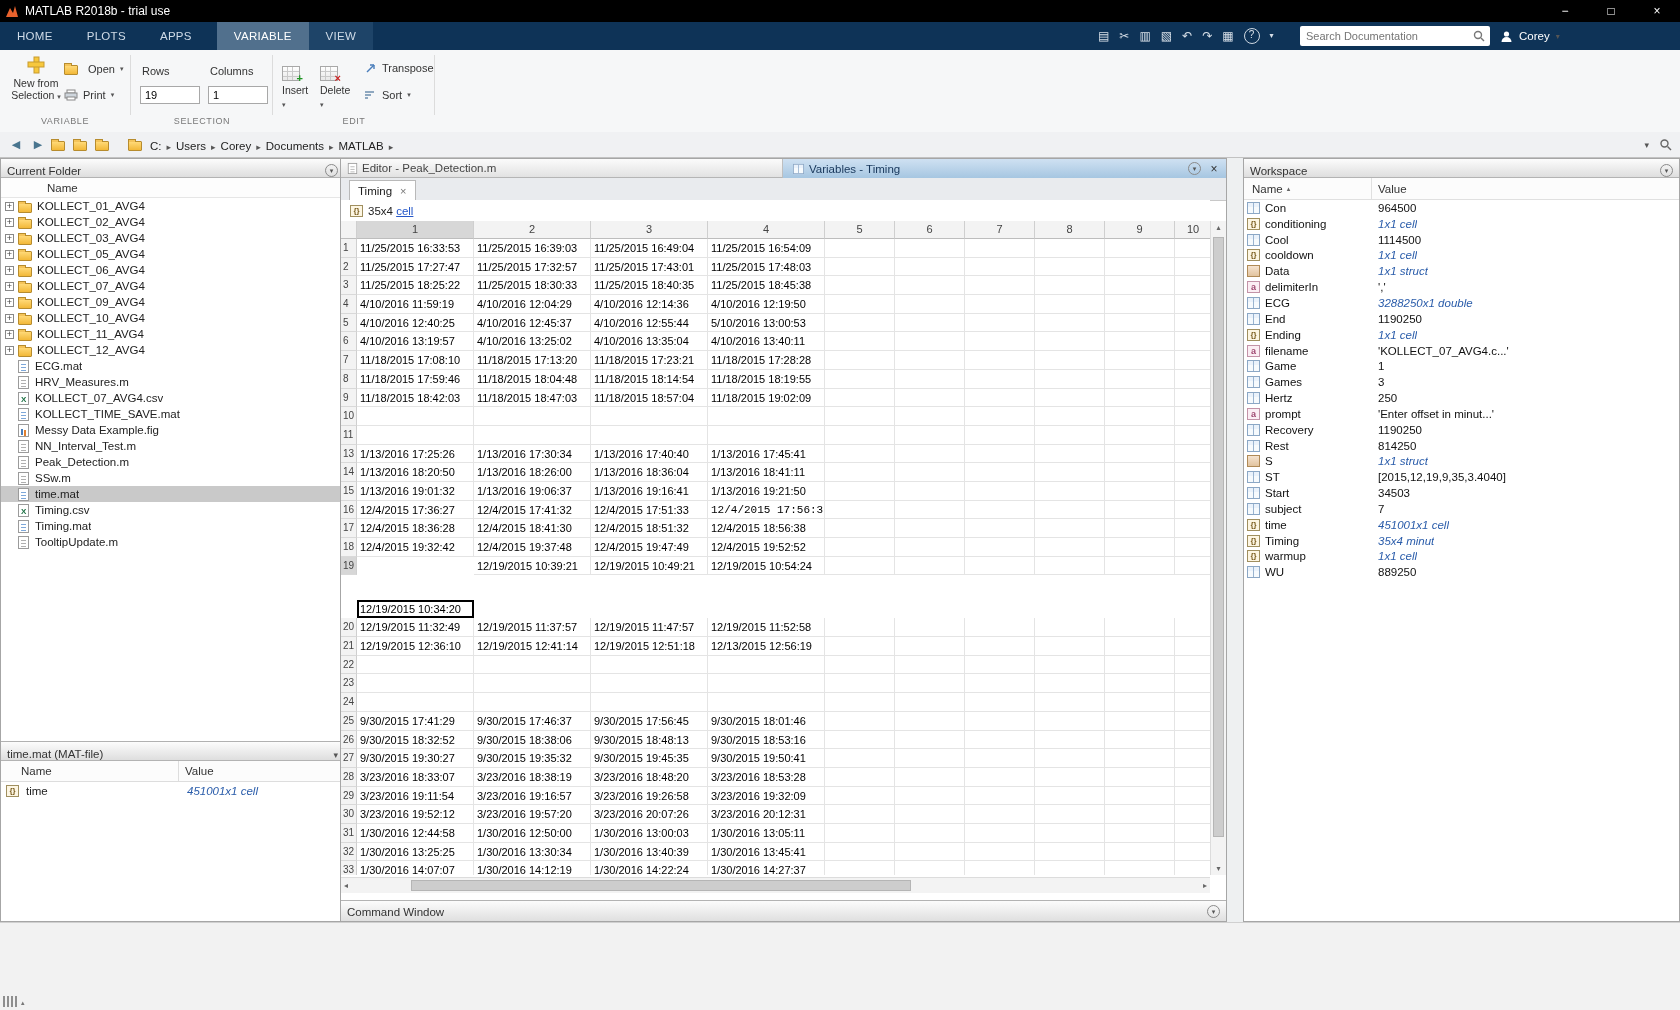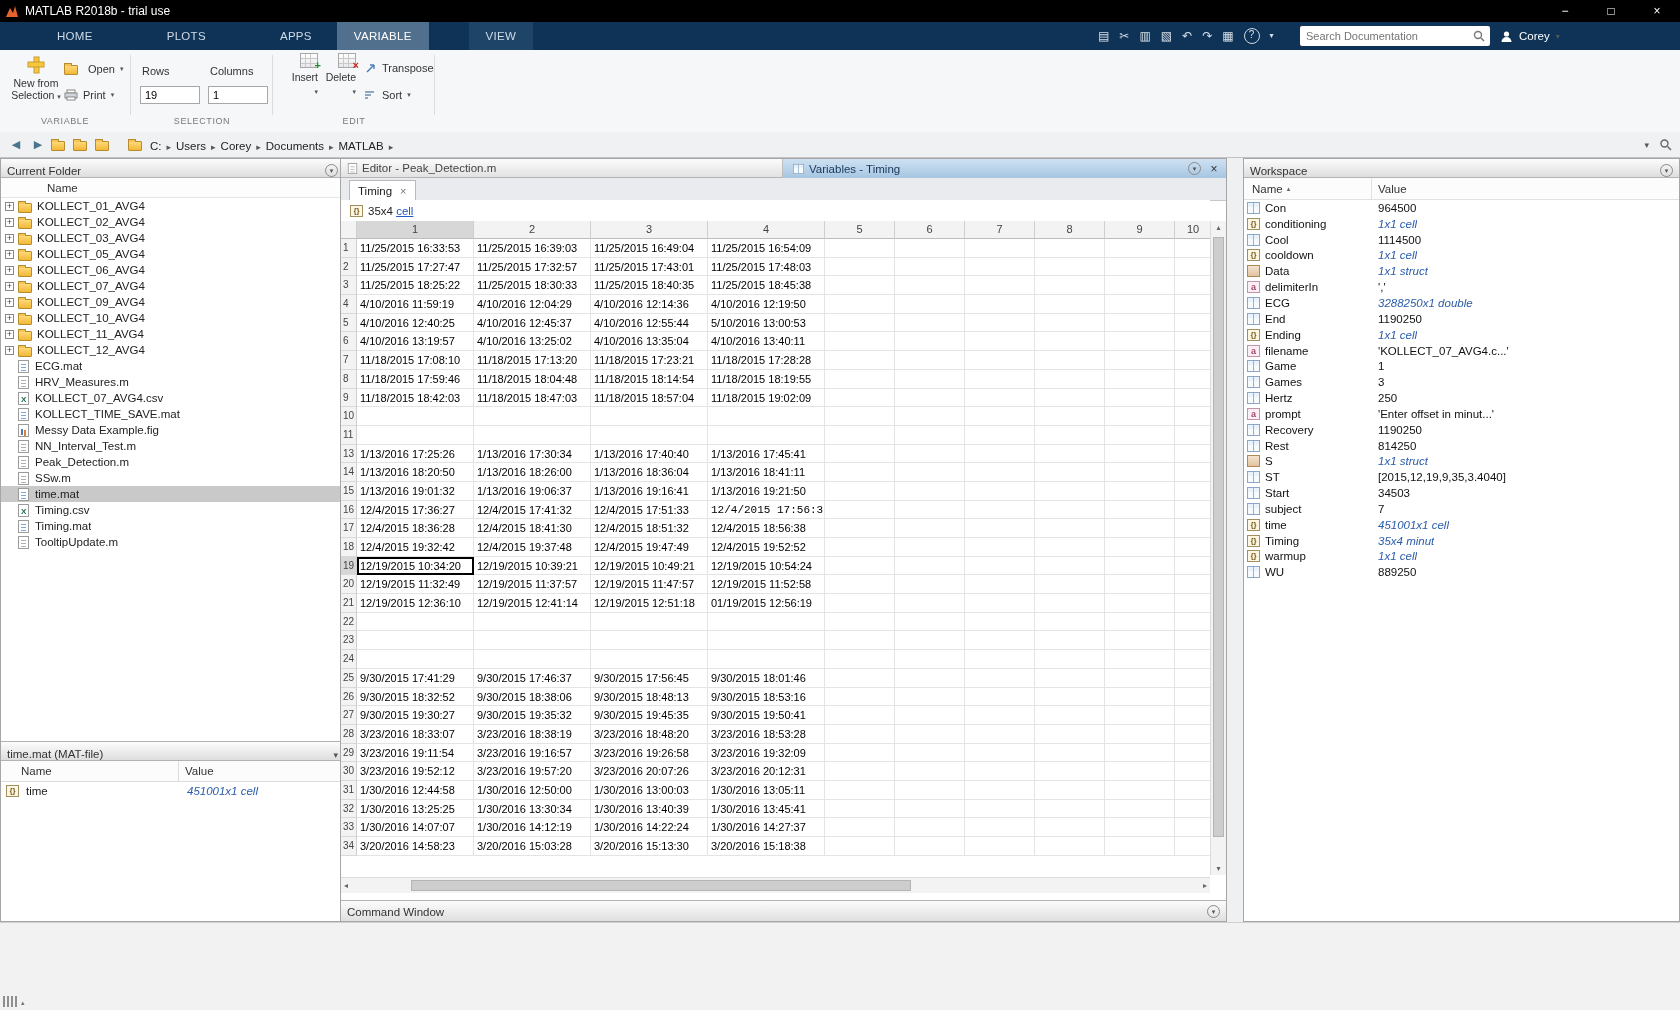--- a/index.html
+++ b/index.html
@@ -9,21 +9,21 @@
   
   .titlebar{position:absolute;top:0;left:0;right:0;height:22px;background:#000;color:#fff;display:flex;align-items:center;}
   .titlebar svg{margin:0 6px 0 5px;flex:none;}
   .wtitle{font-size:12px;}
   .winbtns{margin-left:auto;display:flex;height:22px;}
   .wbtn{width:46px;text-align:center;line-height:22px;font-size:12px;color:#fff;}
 
   
   .tabrow{position:absolute;top:22px;left:0;right:0;height:28px;background:#0e3357;}
   #ribbon-tabs{display:flex;height:28px;}
-  .rtab{padding:0 17px;line-height:28px;font-size:11.5px;color:#cfdbe7;letter-spacing:.3px;margin-left:40px;}
+  .rtab{padding:0 17px;line-height:28px;font-size:11.5px;color:#cfdbe7;letter-spacing:.3px;}
   .rtab:nth-child(4){margin-left:8px;}
   .rtab.context{background:#1e4468;}
   .rtab.active{background:#51708d;color:#fff;}
   .qat{position:absolute;left:1098px;top:0;height:28px;display:flex;align-items:center;gap:10px;color:#e8eef4;}
   .qico{font-size:12px;line-height:1;opacity:.92;}
   .qico.qhelp{width:14px;height:14px;border:1px solid #dfe7ee;border-radius:50%;font-size:10px;line-height:12px;text-align:center;}
   .qico.qovf{font-size:8px;}
   .searchbox{position:absolute;left:1300px;top:4px;width:190px;height:20px;background:#fff;border-radius:2px;display:flex;align-items:center;}
   .searchbox input{border:none;outline:none;flex:1;font-size:11px;padding:0 4px 0 6px;font-family:inherit;color:#333;background:transparent;}
   .searchbox svg{margin-right:5px;flex:none;}
@@ -31,21 +31,21 @@
   .userarea .caret{font-size:8px;}
 
   
   .ribbon{position:absolute;top:50px;left:0;right:0;height:82px;background:#f6f7f8;border-bottom:1px solid #cdcdcd;}
   .rdiv{position:absolute;top:5px;height:60px;width:1px;background:#dcdcdc;}
   .rb-newfrom{position:absolute;left:10px;top:5px;width:52px;text-align:center;font-size:10.5px;color:#333;line-height:12px;}
   .rb-row{position:absolute;display:flex;align-items:center;gap:5px;font-size:11px;color:#333;}
   .caret{font-size:7px;color:#555;}
   .rb-label{position:absolute;top:15px;font-size:11px;color:#333;}
   .rb-input{position:absolute;top:36px;width:60px;height:18px;border:1px solid #a8a8a8;background:#fff;font-size:11px;padding:0 4px;font-family:inherit;box-sizing:border-box;}
-  .rb-big{position:absolute;top:3px;width:36px;text-align:right;font-size:10.5px;color:#333;line-height:13px;}
+  .rb-big{position:absolute;top:16px;width:36px;text-align:left;font-size:10.5px;color:#333;line-height:13px;}
   .mgrid{position:relative;width:16px;height:13px;display:inline-block;border:1px solid #a8a8a8;background:
     linear-gradient(90deg,transparent 0 4px,#c9c9c9 4px 5px,transparent 5px 9px,#c9c9c9 9px 10px,transparent 10px),
     linear-gradient(0deg,transparent 0 3px,#c9c9c9 3px 4px,transparent 4px 8px,#c9c9c9 8px 9px,transparent 9px),
     linear-gradient(#fff,#e8e8e8);}
   .mgrid.green::after{content:"+";position:absolute;right:-4px;bottom:-5px;color:#1d9422;font-weight:bold;font-size:11px;}
   .mgrid.red::after{content:"\00d7";position:absolute;right:-4px;bottom:-5px;color:#cc2222;font-weight:bold;font-size:11px;}
   .sectlabels{position:absolute;top:66px;left:0;right:0;height:14px;font-size:9px;color:#787878;letter-spacing:.6px;}
   .sectlabels span{position:absolute;text-align:center;}
   .sl1{left:0;width:130px;} .sl2{left:132px;width:140px;} .sl3{left:274px;width:160px;}
 
@@ -112,21 +112,21 @@
   .tclose{margin-left:8px;font-size:11px;color:#777;}
   .inforow{position:absolute;top:41px;left:0;right:16px;height:21px;display:flex;align-items:center;padding-left:6px;border-bottom:1px solid #e0e0e0;font-size:11.5px;color:#222;background:#fff;}
   .typelink{color:#2456c8;text-decoration:underline;}
   #grid{position:absolute;left:0;top:62px;width:869px;height:654px;overflow:hidden;background:#fff;}
   .grow{display:flex;}
   .gcell{box-sizing:border-box;border-right:1px solid #e4e4e4;border-bottom:1px solid #e4e4e4;height:18.7px;line-height:18px;font-size:11px;padding-left:3px;overflow:hidden;white-space:nowrap;flex:none;color:#000;}
   .ghead .gcell{background:#f3f3f3;border-right:1px solid #cfcfcf;border-bottom:1px solid #bdbdbd;text-align:center;padding-left:0;height:18px;line-height:17px;color:#444;}
   .grn{width:16px;background:#f3f3f3;border-right:1px solid #cfcfcf;border-bottom:1px solid #d9d9d9;font-size:10px;color:#444;padding-left:2px;}
   .gcorner{width:16px;}
   .hsel{background:#d7d7d7 !important;}
-  .selcell{outline:2px solid #000;outline-offset:-2px;}
+  .selcell{outline:2px solid #000;outline-offset:-2px;margin-top:43px;}
   .vsb{position:absolute;right:0;top:62px;width:16px;height:654px;background:#f3f3f3;border-left:1px solid #dcdcdc;box-sizing:border-box;}
   .hsb{position:absolute;left:0;top:718px;right:16px;height:16px;background:#f3f3f3;border-top:1px solid #dcdcdc;box-sizing:border-box;}
   .sarrow{position:absolute;color:#666;font-size:8px;text-align:center;}
   .vsb .up{top:2px;left:0;width:15px;} .vsb .down{bottom:2px;left:0;width:15px;}
   .hsb .lf{left:3px;top:3px;} .hsb .rt{right:3px;top:3px;}
   .vthumb{position:absolute;left:2px;right:2px;top:16px;height:600px;background:#cdcdcd;border:1px solid #b5b5b5;box-sizing:border-box;}
   .hthumb{position:absolute;top:2px;bottom:2px;left:70px;width:500px;background:#cdcdcd;border:1px solid #b5b5b5;box-sizing:border-box;}
   .cmdbar{position:absolute;left:0;right:0;top:741px;height:22px;background:linear-gradient(#fcfcfc,#dedede);border-top:1px solid #b3b3b3;display:flex;align-items:center;font-size:11.5px;color:#333;padding:0 6px;box-sizing:border-box;}
 
   
@@ -711,21 +711,21 @@
           <div class="gcell" style="width: 70px;"></div>
           <div class="gcell" style="width: 70px;"></div>
           <div class="gcell" style="width: 70px;"></div>
           <div class="gcell" style="width: 37px;"></div>
         </div>
         <div class="grow">
           <div class="gcell grn">21</div>
           <div class="gcell" style="width: 117px;">12/19/2015 12:36:10</div>
           <div class="gcell" style="width: 117px;">12/19/2015 12:41:14</div>
           <div class="gcell" style="width: 117px;">12/19/2015 12:51:18</div>
-          <div class="gcell" style="width: 117px;">01/19/2015 12:56:19</div>
+          <div class="gcell" style="width: 117px;">12/13/2015 12:56:19</div>
           <div class="gcell" style="width: 70px;"></div>
           <div class="gcell" style="width: 70px;"></div>
           <div class="gcell" style="width: 70px;"></div>
           <div class="gcell" style="width: 70px;"></div>
           <div class="gcell" style="width: 70px;"></div>
           <div class="gcell" style="width: 37px;"></div>
         </div>
         <div class="grow">
           <div class="gcell grn">22</div>
           <div class="gcell" style="width: 117px;"></div>

